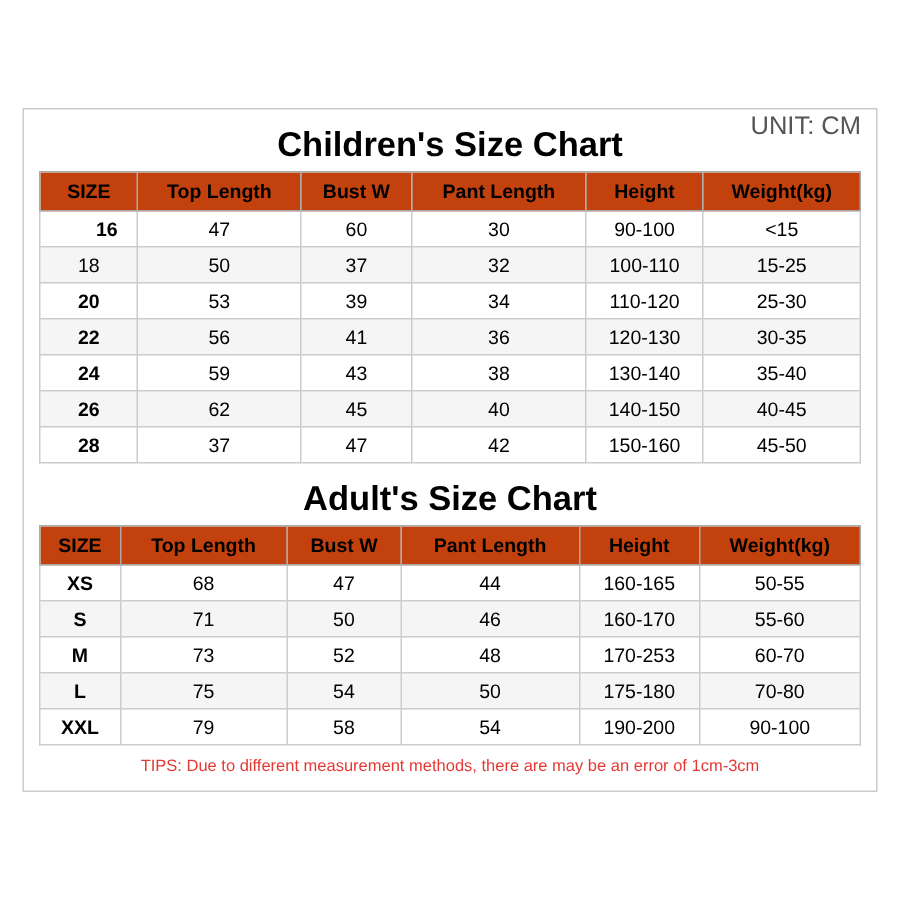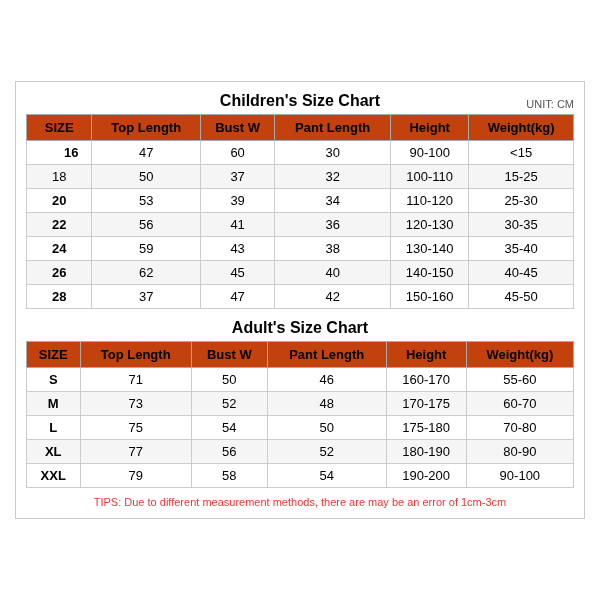--- a/index.html
+++ b/index.html
@@ -19,30 +19,30 @@
       padding: 10px;
     }
     .section-title-row {
       display: flex;
       align-items: baseline;
       justify-content: center;
       position: relative;
       margin-bottom: 4px;
     }
     .section-title {
-      font-size: 16px;
+      font-size: 23px;
       font-weight: bold;
       text-align: center;
     }
     .unit-label {
-      font-size: 11px;
+      font-size: 17px;
       color: #555;
       position: absolute;
       right: 0;
-      bottom: 0;
+      bottom: 16px;
       margin-top: 47px;
     }
     table {
       width: 100%;
       border-collapse: collapse;
     }
     thead tr th {
       background-color: #c2410c;
       color: #000;
       font-weight: bold;
@@ -168,53 +168,53 @@
       <tr>
         <th>SIZE</th>
         <th>Top Length</th>
         <th>Bust W</th>
         <th>Pant Length</th>
         <th>Height</th>
         <th>Weight(kg)</th>
       </tr>
     </thead>
     <tbody id="adult-tbody">
+    <tr>
+          <td style="font-weight: bold;">XS</td>
+          <td>68</td>
+          <td>47</td>
+          <td>44</td>
+          <td>160-165</td>
+          <td>50-55</td>
+        </tr>
         <tr>
           <td style="font-weight: bold;">S</td>
           <td>71</td>
           <td>50</td>
           <td>46</td>
           <td>160-170</td>
           <td>55-60</td>
         </tr>
         <tr>
           <td style="font-weight: bold;">M</td>
           <td>73</td>
           <td>52</td>
           <td>48</td>
-          <td>170-175</td>
+          <td>170-253</td>
           <td>60-70</td>
         </tr>
         <tr>
           <td style="font-weight: bold;">L</td>
           <td>75</td>
           <td>54</td>
           <td>50</td>
           <td>175-180</td>
           <td>70-80</td>
         </tr>
         <tr>
-          <td style="font-weight: bold;">XL</td>
-          <td>77</td>
-          <td>56</td>
-          <td>52</td>
-          <td>180-190</td>
-          <td>80-90</td>
-        </tr>
-        <tr>
           <td style="font-weight: bold;">XXL</td>
           <td>79</td>
           <td>58</td>
           <td>54</td>
           <td>190-200</td>
           <td>90-100</td>
         </tr>
       </tbody>
   </table>
 

